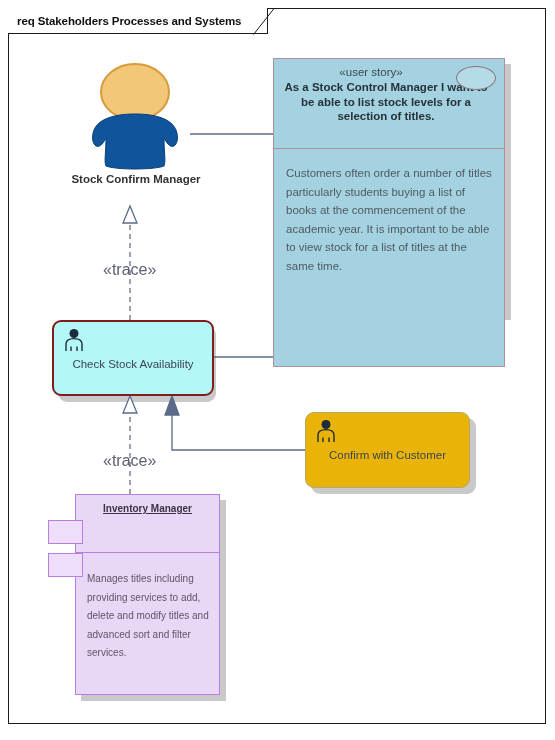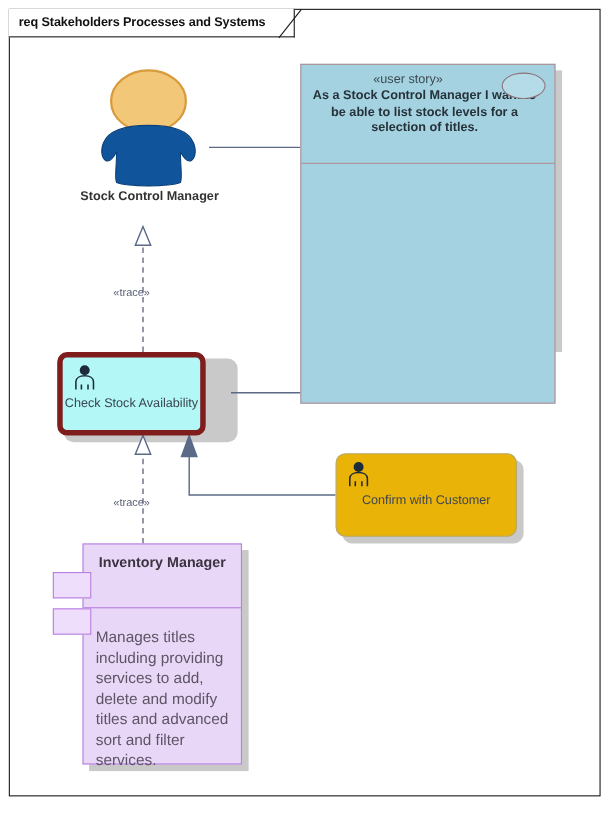--- a/index.html
+++ b/index.html
@@ -140,23 +140,23 @@
   }
   .reqbox .caption{
     position:absolute;
     left:0; right:0; top:36px;
     text-align:center;
     font-size:11.5px;
     color:#3c4650;
   }
   #checkstock{
     left:52px; top:320px;
-    width:135px; height:76px;
+    width:162px; height:76px;
     background:#b3f7f7;
-    border:5px solid #7f1d1d;
+    border:2px solid #7f1d1d;
     text-decoration:underline;
   }
   #confirmcust{
     left:305px; top:412px;
     width:165px; height:76px;
     background:#eab308;
     border:1px solid #b5a96a;
   }
 
   
@@ -168,27 +168,28 @@
     border:1px solid #b77fe0;
     box-sizing:border-box;
     z-index:3;
   }
   #inv-head{
     height:58px;
     border-bottom:1px solid #b77fe0;
     box-sizing:border-box;
     padding-top:8px;
     text-align:center;
-    font-size:13px;
+    font-size:10px;
     font-weight:bold;
     color:#3a3340;
+    text-decoration:underline;
   }
   #inv-body{
     padding:17px 3px 0 11px;
-    font-size:14px;
+    font-size:10px;
     line-height:18.5px;
     color:#5d5566;
   }
   .inv-tab{
     position:absolute;
     left:-28px;
     width:35px; height:24px;
     background:#eeddfb;
     border:1px solid #b77fe0;
     box-sizing:border-box;
@@ -205,21 +206,21 @@
     z-index:2;
     pointer-events:none;
   }
   .wire{ stroke:#5b6b87; stroke-width:1.3; fill:none; }
   .wire-dash{ stroke:#6b6f86; stroke-width:1.3; fill:none; stroke-dasharray:5 4; }
   .tri-hollow{ fill:#ffffff; stroke:#5b6b87; stroke-width:1.3; }
   .tri-solid{ fill:#5b6b87; stroke:#5b6b87; stroke-width:1.3; }
 
   .tracelbl{
     position:absolute;
-    font-size:10px;
+    font-size:16px;
     color:#5c6275;
     z-index:4;
     white-space:nowrap;
   }
   #trace-1{ left:103px; top:261px; }
   #trace-2{ left:103px; top:452px; }
 </style>
 </head>
 <body>
 
@@ -260,30 +261,31 @@
                C 80 52, 94 58, 98 68
                C 101 76, 99 82, 96 84
                C 92 86, 88 80, 86 76
                C 86 90, 88 100, 86 104
                C 76 108, 38 108, 28 104
                C 26 100, 28 90, 28 76
                C 26 80, 22 86, 18 84
                C 15 82, 13 76, 16 68
                C 20 58, 34 52, 57 52 Z" fill="#10549c" stroke="#0c4179" stroke-width="1"></path>
     </svg>
-    <div id="actor-label">Stock Control Manager</div>
+    <div id="actor-label">Stock Confirm Manager</div>
   </div>
 
   <div class="shadow" style="left:279px; top:64px; width:232px; height:256px;"></div>
   <div id="userstory">
     <div id="us-head">
       <div id="us-ellipse"></div>
       <div id="us-stereo">«user story»</div>
       <div id="us-title">As a Stock Control Manager I want to be able to list stock levels for a selection of titles.</div>
     </div>
+    <div id="us-body">Customers often order a number of titles particularly students buying a list of books at the commencement of the academic year. It is important to be able to view stock for a list of titles at the same time.</div>
   </div>
 
   <div class="shadow rounded" style="left:58px; top:326px; width:158px; height:76px;"></div>
   <div class="reqbox" id="checkstock">
     <svg class="glyph" viewBox="0 0 22 24">
       <circle cx="11" cy="5.5" r="4.5" fill="#1d2b3a"></circle>
       <path d="M3 23 L3 16 C3 12.5 6.5 10.6 11 10.6 C15.5 10.6 19 12.5 19 16 L19 23" fill="none" stroke="#1d2b3a" stroke-width="1.4"></path>
       <line x1="8" y1="18.5" x2="8" y2="23" stroke="#1d2b3a" stroke-width="1.4"></line>
       <line x1="14" y1="18.5" x2="14" y2="23" stroke="#1d2b3a" stroke-width="1.4"></line>
     </svg>

